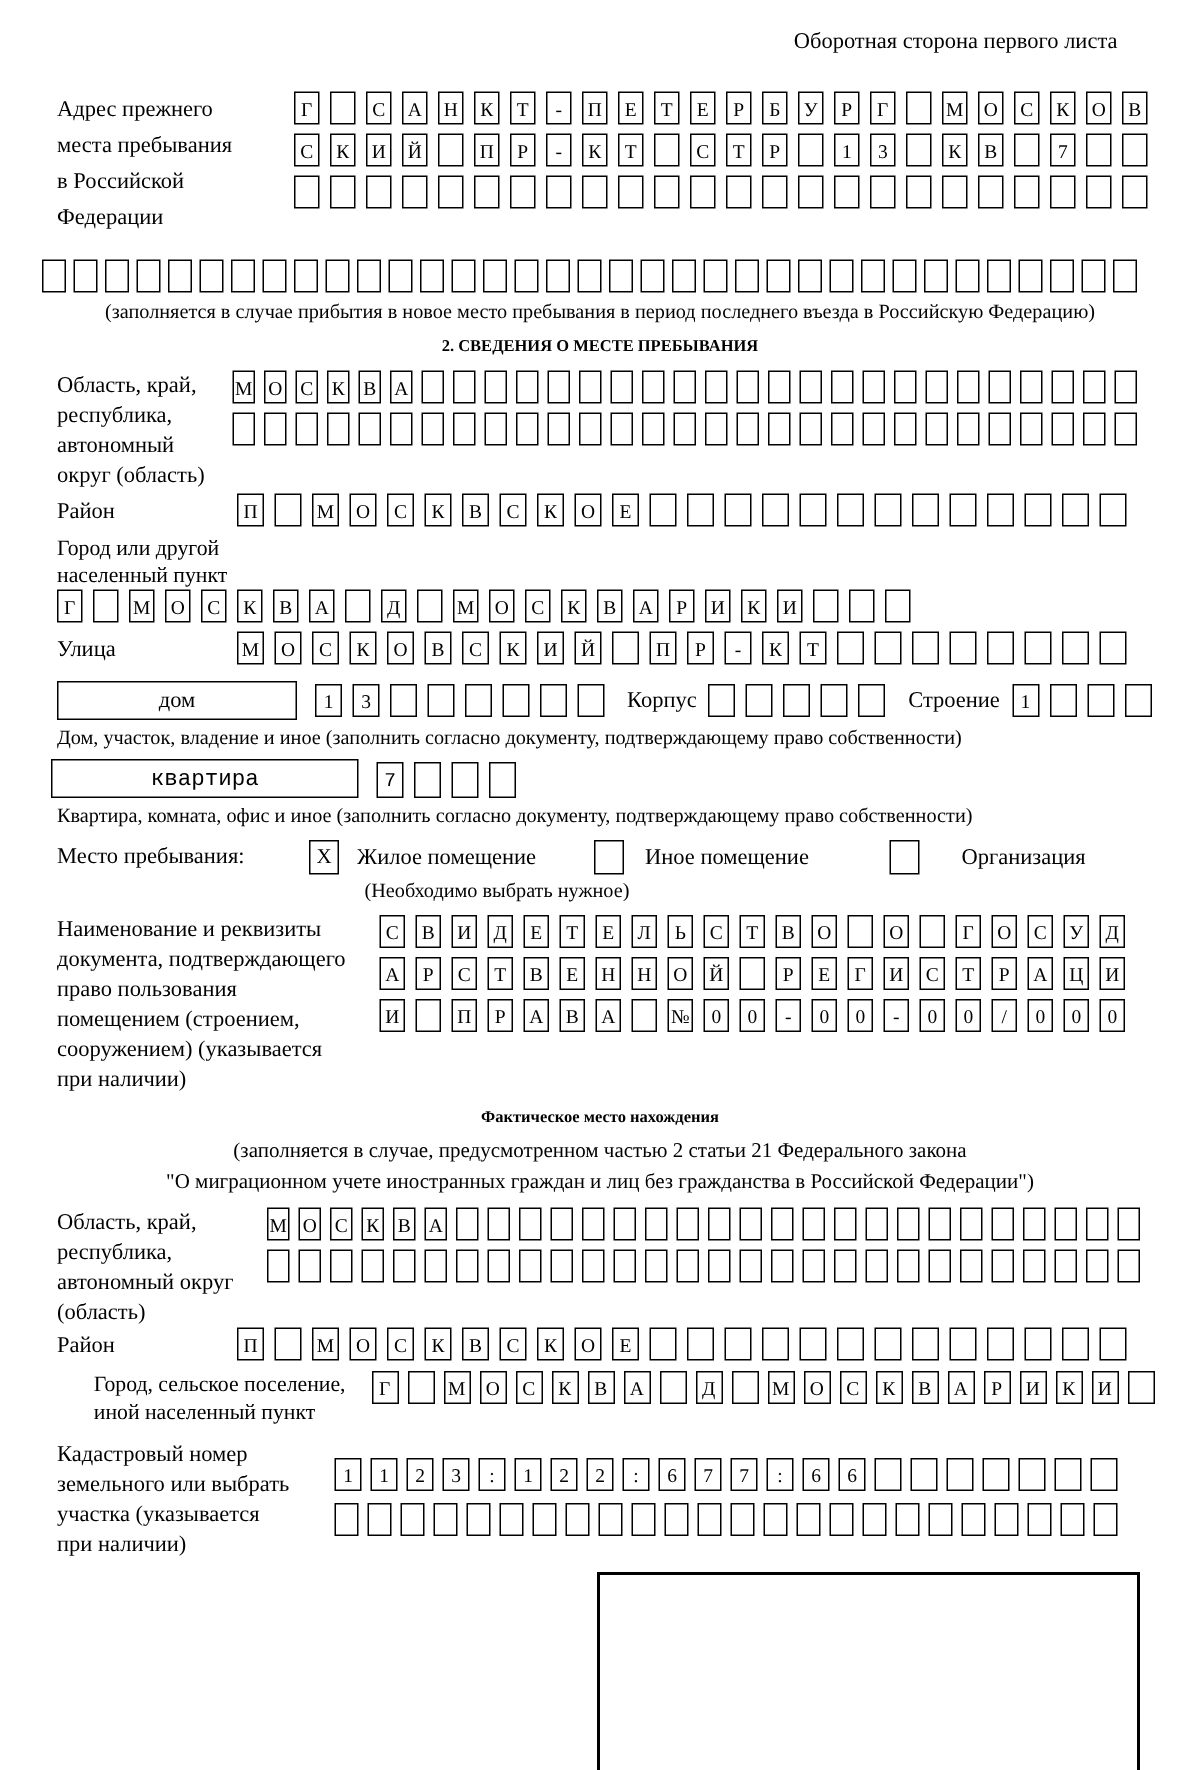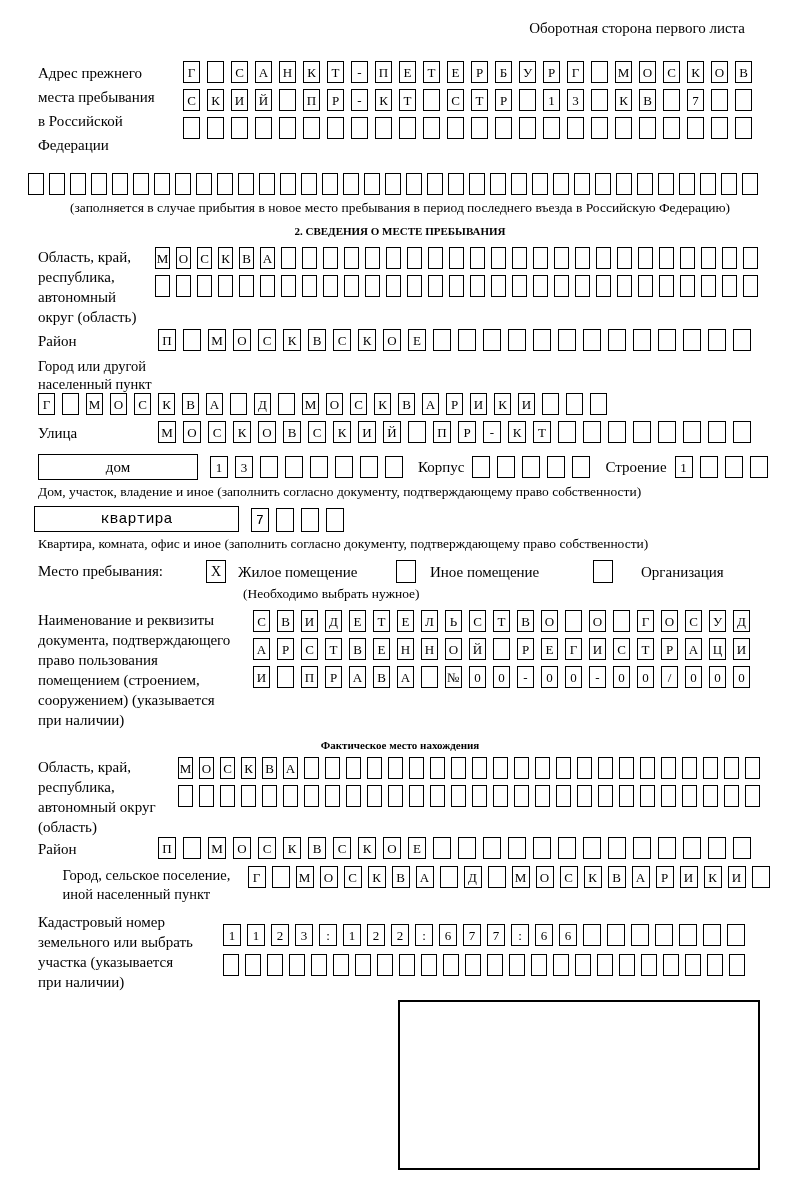--- a/index.html
+++ b/index.html
@@ -18,21 +18,21 @@
   .g6  > .c { width:15px; margin-right:6px; }   
   .g6b > .c { width:18px; margin-right:6px; }   
   .g6c > .c { width:16px; margin-right:6px; }   
   .g5  > .c { width:16px; margin-right:5px; }   
 
   .row { display:flex; align-items:flex-start; }
   .lbl { font-size:15px; line-height:20px; flex:none; }
   .rows-col > .cr { margin-bottom:6px; }
   .rows-col > .cr:last-child { margin-bottom:0; }
 
-  .block1 { margin:24px 0 16px 38px; }
+  .block1 { margin:24px 0 16px 38px;gap:13px; }
   .block1 .lbl { width:145px; line-height:24px; }
   .fullrow { margin:6px 0 0 28px; }
   .center-note { text-align:center; font-size:13.5px; margin-top:5px; }
   .sec-title { text-align:center; font-weight:bold; font-size:11px; margin-top:9px; }
 
   .region2 { margin:10px 0 0 38px; }
   .region2 .lbl { width:117px; }
   .district2 { margin:2px 0 0 38px; }
   .district2 .lbl { width:120px; line-height:24px; }
   .city2 { margin:4px 0 0 38px;flex-direction:column; }
@@ -504,20 +504,24 @@
           <span class="c">0</span>
           <span class="c">/</span>
           <span class="c">0</span>
           <span class="c">0</span>
           <span class="c">0</span>
         </div>
     </div>
   </div>
 
   <div class="sec-title">Фактическое место нахождения</div>
+  <div class="s3-note">
+      <div class="ln">(заполняется в случае, предусмотренном частью 2 статьи 21 Федерального закона</div>
+      <div class="ln">"О миграционном учете иностранных граждан и лиц без гражданства в Российской Федерации")</div>
+    </div>
 
   <div class="row region3">
     <div class="lbl">
         <div class="ln">Область, край,</div>
         <div class="ln">республика,</div>
         <div class="ln">автономный округ</div>
         <div class="ln">(область)</div>
       </div>
     <div class="rows-col">
       <div class="cr g6">

